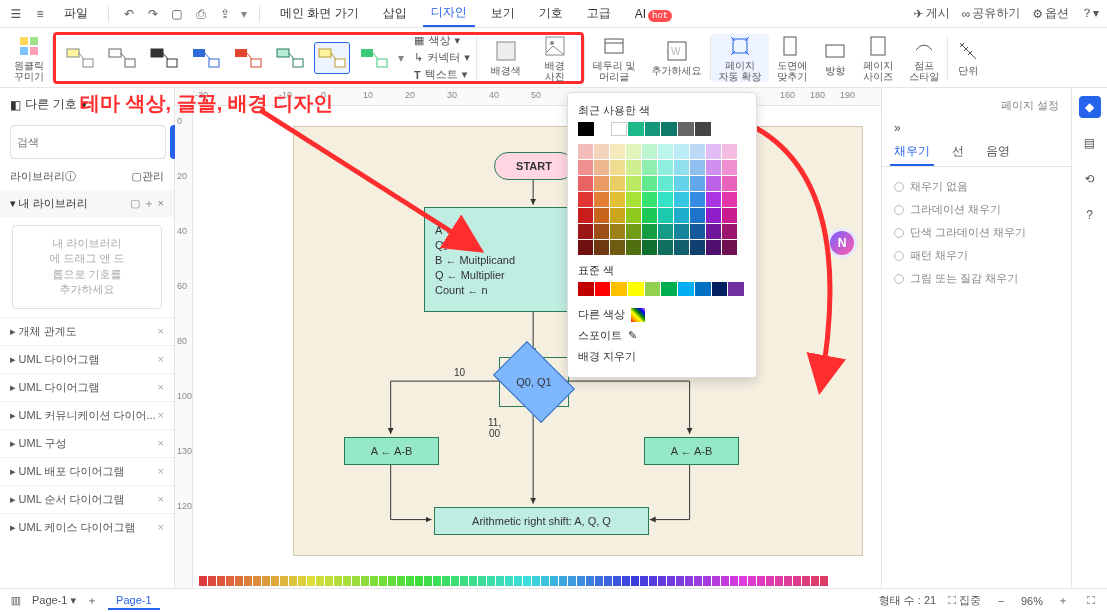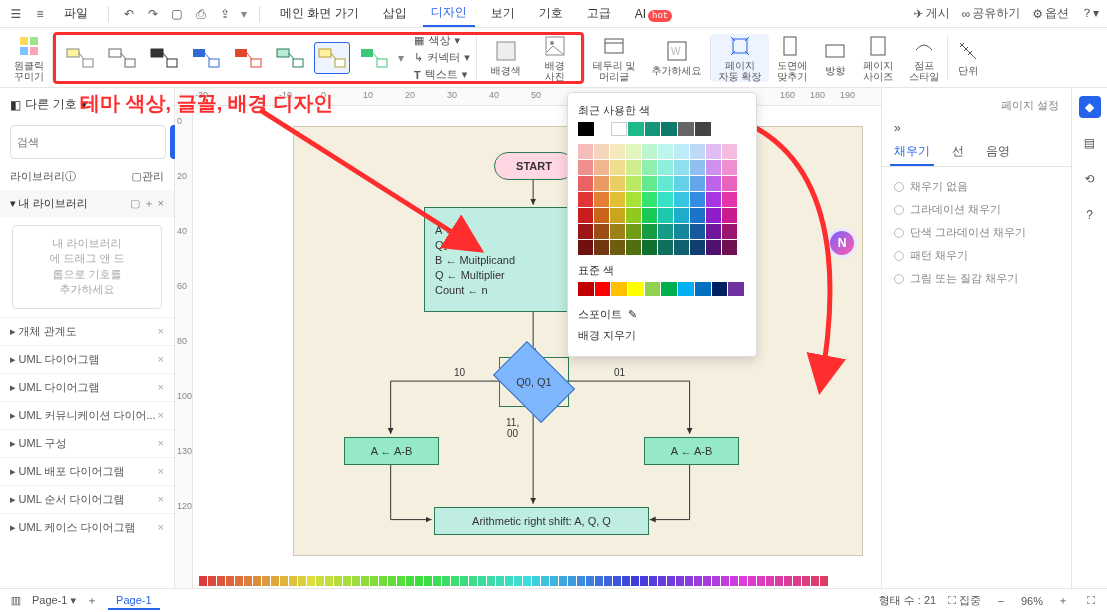--- a/index.html
+++ b/index.html
@@ -380,21 +380,21 @@
             <div>B ← Muitplicand</div>
             <div>Q ← Multiplier</div>
             <div>Count ← n</div>
           </div>
         <div class="shape decision">
             <div class="dec-diamond"></div>
             <div class="dec-label">Q0, Q1</div>
           </div>
         <div class="edge-lbl" style="left:160px;top:240px">10</div>
         <div class="edge-lbl" style="left:320px;top:240px">01</div>
-        <div class="edge-lbl" style="left:212px;top:290px;white-space:pre;text-align:center">11,
+        <div class="edge-lbl" style="left:194px;top:290px;white-space:pre;text-align:center">11,
 00</div>
         <div class="shape box1">A ← A-B</div>
         <div class="shape box2">A ← A-B</div>
         <div class="shape box3">Arithmetic right shift: A, Q, Q</div>
       </div>
     </div>
 
     <div class="right-panel">
       <div class="rp-title">페이지 설정</div>
       <div style="padding:0 12px 4px;color:#555;cursor:pointer">»</div>
@@ -511,20 +511,24 @@
       <div style="background: rgb(192, 0, 0);"></div>
       <div style="background: rgb(255, 0, 0);"></div>
       <div style="background: rgb(255, 192, 0);"></div>
       <div style="background: rgb(255, 255, 0);"></div>
       <div style="background: rgb(146, 208, 80);"></div>
       <div style="background: rgb(0, 176, 80);"></div>
       <div style="background: rgb(0, 176, 240);"></div>
       <div style="background: rgb(0, 112, 192);"></div>
       <div style="background: rgb(0, 32, 96);"></div>
       <div style="background: rgb(112, 48, 160);"></div>
+    </div>
+  <div class="cp-line">
+      <span>다른 색상</span>
+      <div class="cp-rainbow"></div>
     </div>
   <div class="cp-line"><span>스포이트</span> ✎</div>
   <div class="cp-line">배경 지우기</div>
 </div>
 
 <svg class="red-arrow" style="left:250px;top:100px" width="250" height="160">
     <defs>
       <marker id="ra" markerWidth="10" markerHeight="10" refX="7" refY="4" orient="auto">
         <path d="M0 0 L8 4 L0 8 Z" fill="#ff2d2d"></path>
       </marker>

